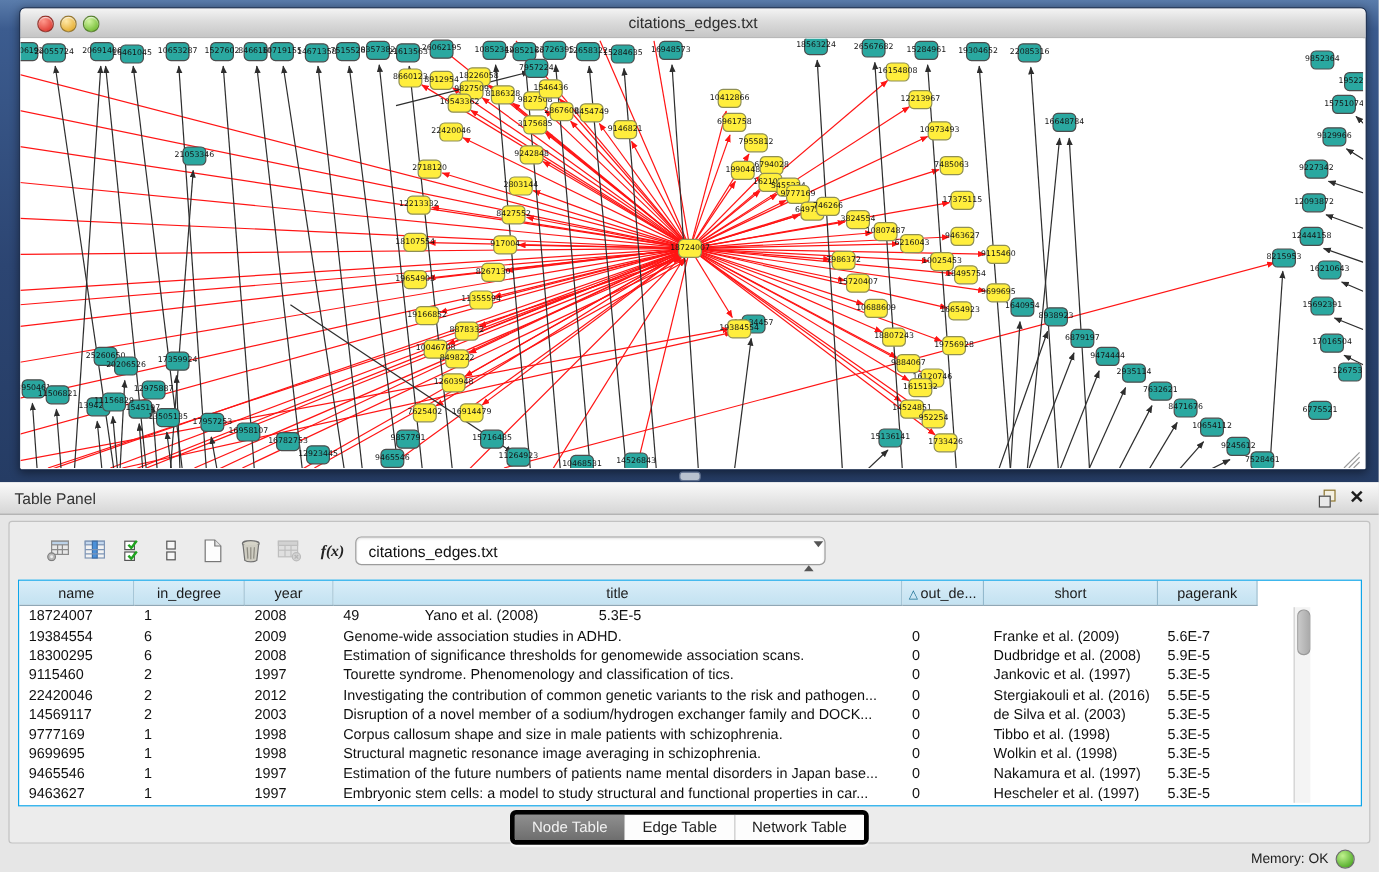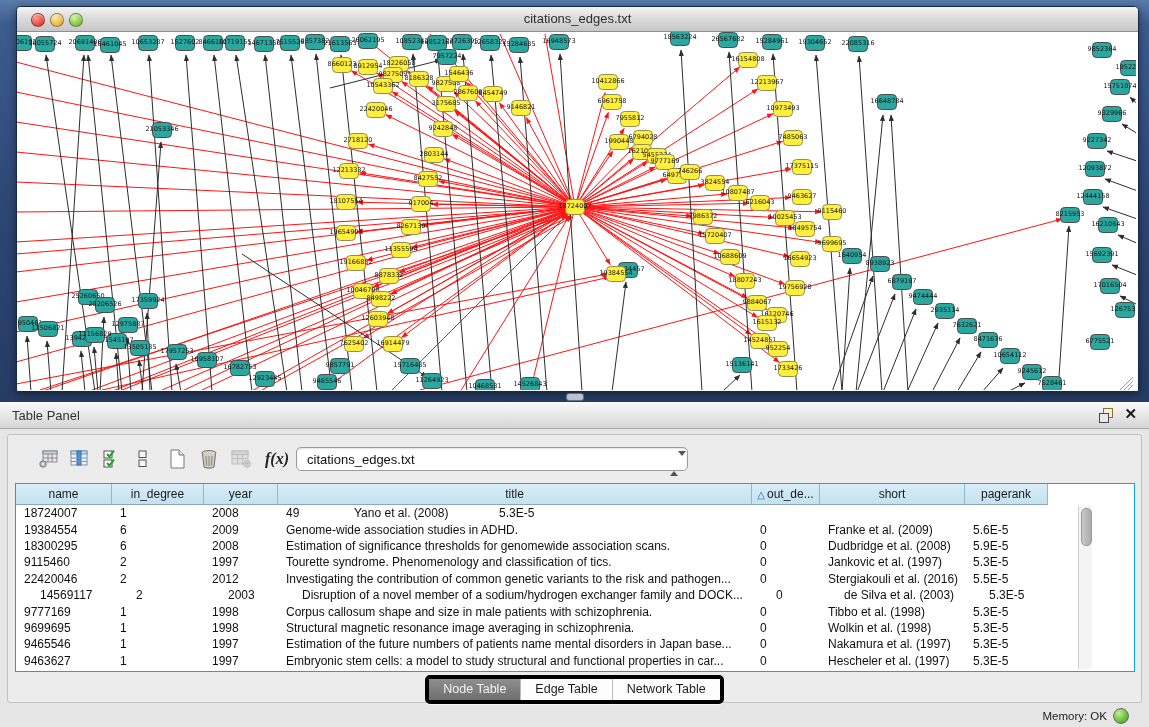--- a/index.html
+++ b/index.html
@@ -34,21 +34,21 @@
   .float-icon{position:absolute;right:36px;top:6px;width:14px;height:14px;cursor:pointer;}
   .float-icon .sq1{position:absolute;left:4px;top:0;width:8px;height:8px;border:1.5px solid #8a7430;background:#f4f0e2;}
   .float-icon .sq2{position:absolute;left:0;top:5px;width:8px;height:8px;border:1.5px solid #4a4a4a;background:#e9e9e9;}
   .close-icon{position:absolute;right:12px;top:3px;font-size:15px;font-weight:bold;color:#1d1d1d;cursor:pointer;}
   .panel-inset{position:absolute;left:7px;top:32px;width:1133px;height:267px;
                border:1px solid #c2c2c2;border-radius:3px;background:#ececec;}
   
   .toolbar{position:absolute;left:10px;top:10px;height:30px;width:1110px;}
   .tb-btn{position:absolute;top:0;width:26px;height:28px;display:flex;align-items:center;
           justify-content:center;border-radius:3px;cursor:pointer;}
-  .fx{font-family:"Liberation Serif",serif;font-style:italic;font-weight:bold;font-size:16px;color:#222;}
+  .fx{font-family:"Liberation Serif",serif;font-style:italic;font-weight:bold;font-size:13px;color:#222;}
   .net-select{position:absolute;left:278px;top:2px;width:392px;height:24px;background:#fff;
               border:1px solid #9c9c9c;border-radius:5px;box-shadow:inset 0 1px 2px rgba(0,0,0,.12);
               font-size:13px;color:#111;line-height:23px;padding-left:10px;box-sizing:border-box;cursor:pointer;}
   .spinner{position:absolute;right:8px;top:4px;width:9px;height:16px;}
   .spinner .up{width:0;height:0;border-left:4px solid transparent;border-right:4px solid transparent;
                border-bottom:5px solid #555;margin-bottom:3px;}
   .spinner .dn{width:0;height:0;border-left:4px solid transparent;border-right:4px solid transparent;
                border-top:5px solid #555;}
   
   .table-card{position:absolute;left:7px;top:48px;width:1118px;height:187px;background:#fff;
@@ -925,21 +925,21 @@
             <div class="td" style="width: 145px;">Yano et al. (2008)</div>
             <div class="td" style="width: 83px;">5.3E-5</div>
           </div>
           <div class="tr">
             <div class="td" style="width: 96px;">19384554</div>
             <div class="td" style="width: 92px;">6</div>
             <div class="td" style="width: 74px;">2009</div>
             <div class="td" style="width: 474px;">Genome-wide association studies in ADHD.</div>
             <div class="td" style="width: 68px;">0</div>
             <div class="td" style="width: 145px;">Franke et al. (2009)</div>
-            <div class="td" style="width: 83px;">5.6E-5</div>
+            <div class="td" style="width: 83px;">5.6E-7</div>
           </div>
           <div class="tr">
             <div class="td" style="width: 96px;">18300295</div>
             <div class="td" style="width: 92px;">6</div>
             <div class="td" style="width: 74px;">2008</div>
             <div class="td" style="width: 474px;">Estimation of significance thresholds for genomewide association scans.</div>
             <div class="td" style="width: 68px;">0</div>
             <div class="td" style="width: 145px;">Dudbridge et al. (2008)</div>
             <div class="td" style="width: 83px;">5.9E-5</div>
           </div>
@@ -955,21 +955,21 @@
           <div class="tr">
             <div class="td" style="width: 96px;">22420046</div>
             <div class="td" style="width: 92px;">2</div>
             <div class="td" style="width: 74px;">2012</div>
             <div class="td" style="width: 474px;">Investigating the contribution of common genetic variants to the risk and pathogen...</div>
             <div class="td" style="width: 68px;">0</div>
             <div class="td" style="width: 145px;">Stergiakouli et al. (2016)</div>
             <div class="td" style="width: 83px;">5.5E-5</div>
           </div>
           <div class="tr">
-            <div class="td" style="width: 96px; margin-left: 16px;">14569117</div>
+            <div class="td" style="width: 96px;">14569117</div>
             <div class="td" style="width: 92px;">2</div>
             <div class="td" style="width: 74px;">2003</div>
             <div class="td" style="width: 474px;">Disruption of a novel member of a sodium/hydrogen exchanger family and DOCK...</div>
             <div class="td" style="width: 68px;">0</div>
             <div class="td" style="width: 145px;">de Silva et al. (2003)</div>
             <div class="td" style="width: 83px;">5.3E-5</div>
           </div>
           <div class="tr">
             <div class="td" style="width: 96px;">9777169</div>
             <div class="td" style="width: 92px;">1</div>

